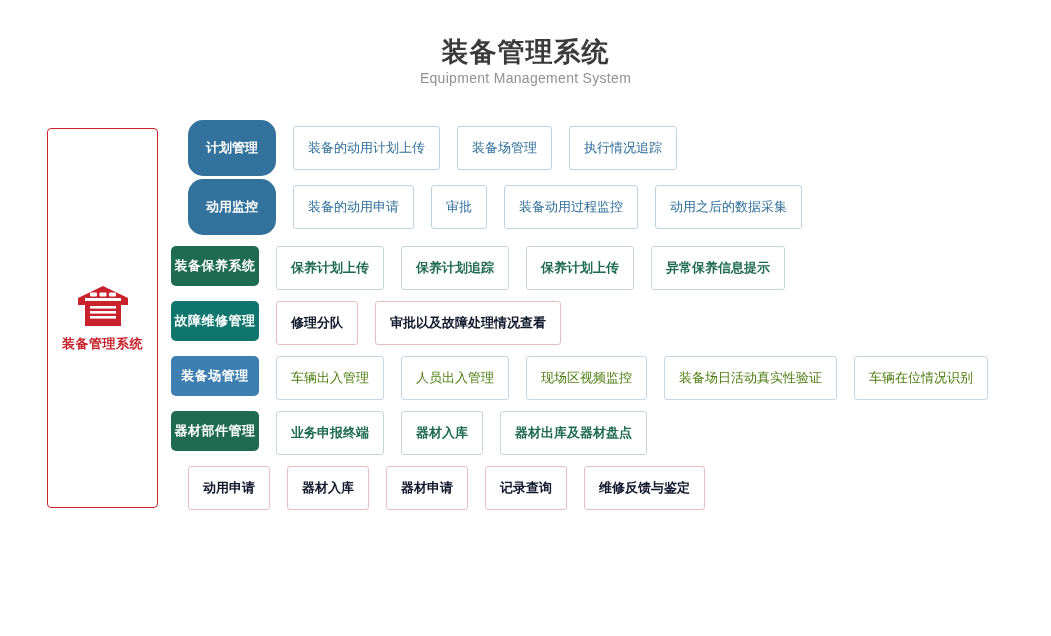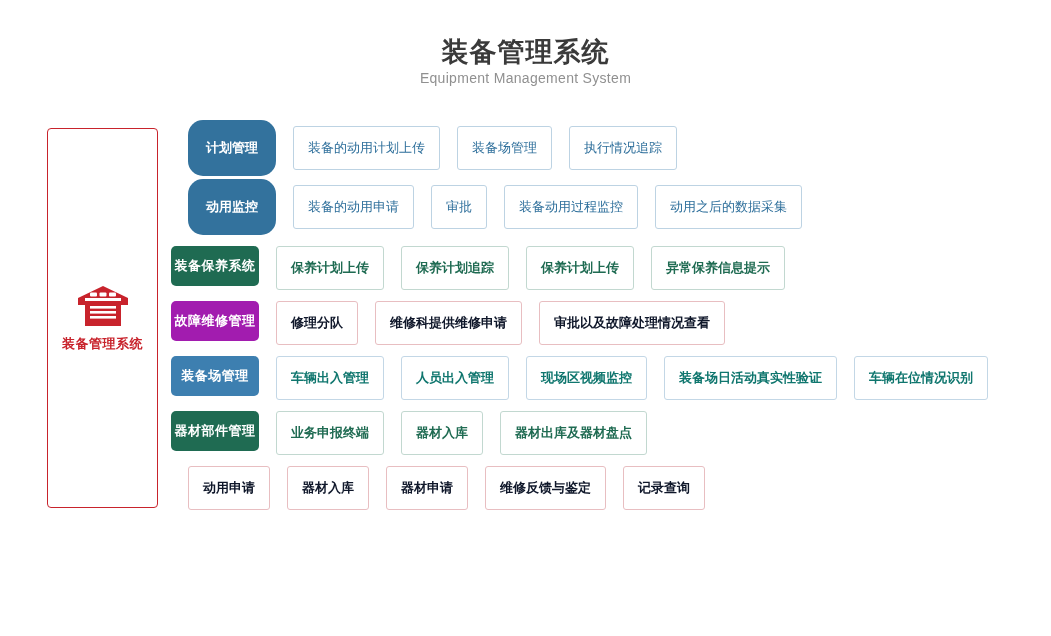--- a/index.html
+++ b/index.html
@@ -158,24 +158,24 @@
     padding: 0 14px;
     margin-left: 17px;
     box-sizing: border-box;
     white-space: nowrap;
   }
 
   
   .c-blue       { background: #33729d; }
   .c-blue2      { background: #3d7fb0; }
   .c-green      { background: #1f6b52; }
-  .c-red        { background: #a21caf; }
+  .c-red        { background: #0f766e; }
 
   .card.t-blue  { color: #2e6f9b; border-color: #bdd3e3; font-weight: normal; }
-  .card.t-blue2 { color: #0f766e; border-color: #c3d7e6; font-weight: bold; }
+  .card.t-blue2 { color: #4d7c0f; border-color: #c3d7e6; font-weight: normal; }
   .card.t-green { color: #1f6b52; border-color: #c2d8d0; }
   .card.t-red   { color: #0f172a; border-color: #e8bec1; }
 </style>
 </head>
 <body>
 
 <div class="header">
   <h1>装备管理系统</h1>
   <div class="subtitle">Equipment Management System</div>
 </div>
@@ -223,21 +223,20 @@
       <div class="cat-block single c-green">装备保养系统</div>
       <div class="card t-green">保养计划上传</div>
       <div class="card t-green">保养计划追踪</div>
       <div class="card t-green">保养计划上传</div>
       <div class="card t-green">异常保养信息提示</div>
     </div>
 
     <div class="row">
       <div class="cat-block single c-red">故障维修管理</div>
       <div class="card t-red">修理分队</div>
-      <div class="card t-red">维修科提供维修申请</div>
       <div class="card t-red">审批以及故障处理情况查看</div>
     </div>
 
     <div class="row">
       <div class="cat-block single c-blue2">装备场管理</div>
       <div class="card t-blue2">车辆出入管理</div>
       <div class="card t-blue2">人员出入管理</div>
       <div class="card t-blue2">现场区视频监控</div>
       <div class="card t-blue2">装备场日活动真实性验证</div>
       <div class="card t-blue2">车辆在位情况识别</div>
@@ -247,18 +246,18 @@
       <div class="cat-block single c-green">器材部件管理</div>
       <div class="card t-green">业务申报终端</div>
       <div class="card t-green">器材入库</div>
       <div class="card t-green">器材出库及器材盘点</div>
     </div>
 
     <div class="row">
       <div class="card t-red">动用申请</div>
       <div class="card t-red">器材入库</div>
       <div class="card t-red">器材申请</div>
+      <div class="card t-red">记录查询</div>
       <div class="card t-red">维修反馈与鉴定</div>
-      <div class="card t-red">记录查询</div>
     </div>
 
   </div>
 </div>
 
 </body></html>

